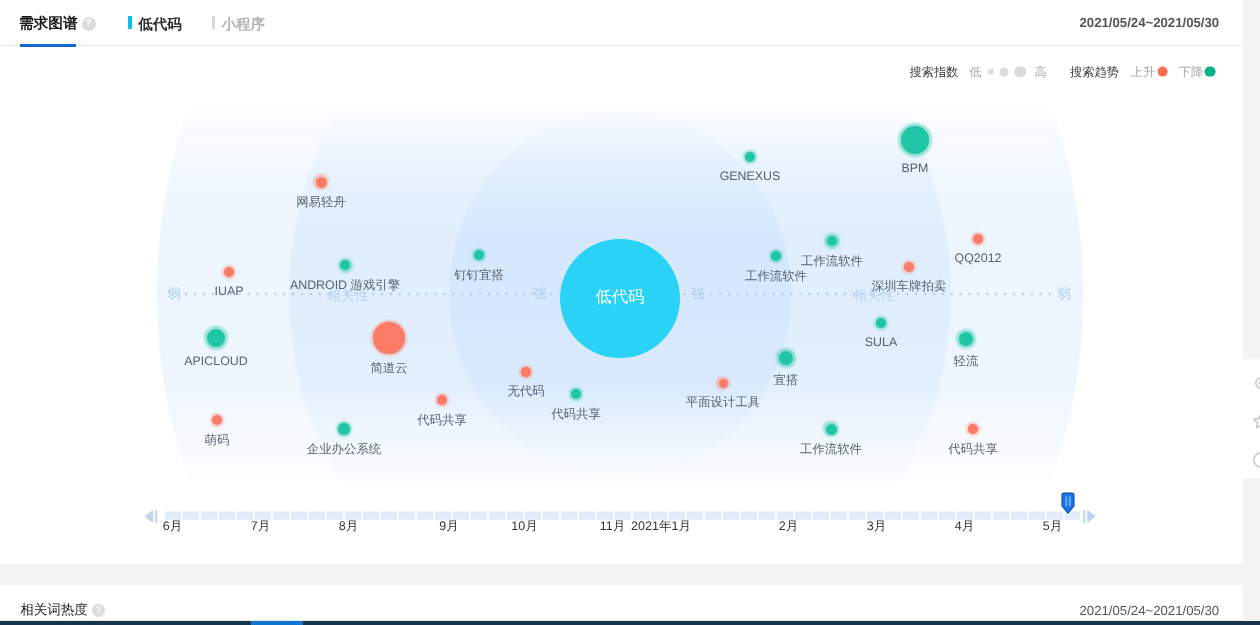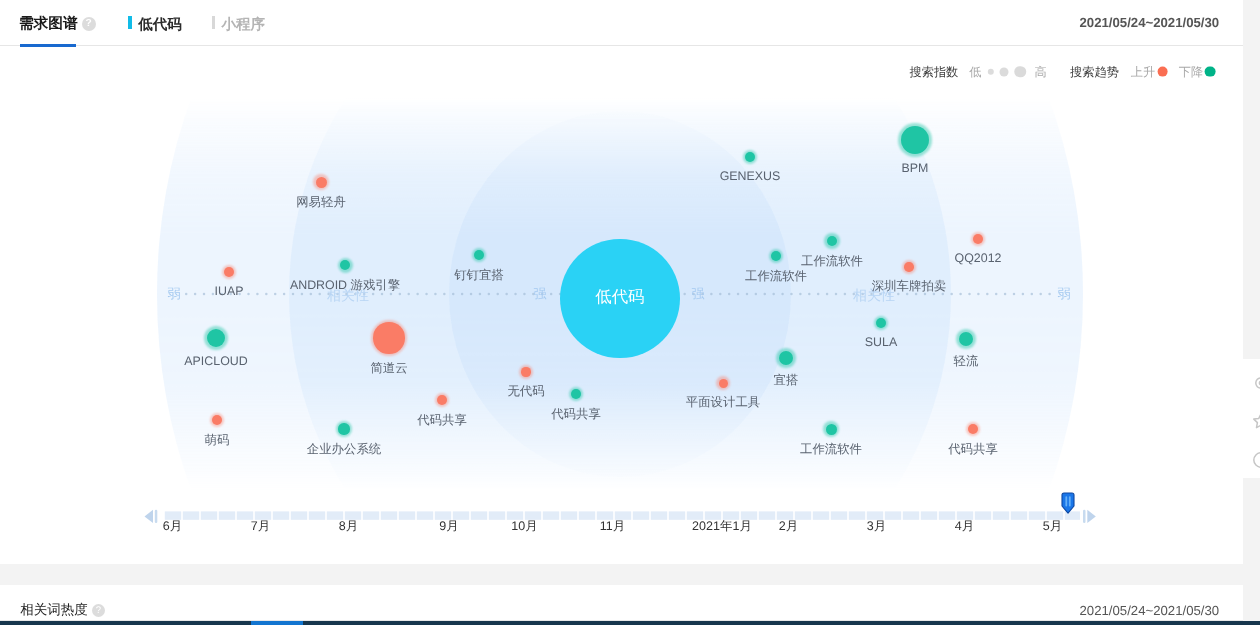--- a/index.html
+++ b/index.html
@@ -324,21 +324,21 @@
     <rect x="1083.0" y="7.8" width="2.5" height="13.2" rx="1.2" fill="#c8dbef"></rect>
     <path d="M1087.3 7.8 L1087.3 21.0 L1095.8 14.4 Z" fill="#bfd4ec"></path>
    </g>
   </svg>
    <span class="tl-tick" style="left:172.5px">6月</span>
    <span class="tl-tick" style="left:260.5px">7月</span>
    <span class="tl-tick" style="left:348.5px">8月</span>
    <span class="tl-tick" style="left:449px">9月</span>
    <span class="tl-tick" style="left:524.5px">10月</span>
    <span class="tl-tick" style="left:612.5px">11月</span>
-   <span class="tl-tick" style="left:722px">2021年1月</span>
+   <span class="tl-tick" style="left:661px">2021年1月</span>
    <span class="tl-tick" style="left:788.5px">2月</span>
    <span class="tl-tick" style="left:876.5px">3月</span>
    <span class="tl-tick" style="left:964.5px">4月</span>
    <span class="tl-tick" style="left:1052.5px">5月</span>
   <svg class="tl-handle" style="left:1068.0px" width="14" height="23" viewBox="0 0 14 23">
    <path d="M3.0 1.0 H11.0 A2 2 0 0 1 13.0 3.0 V14.0 L7.0 21.2 L1.0 14.0 V3.0 A2 2 0 0 1 3.0 1.0 Z" fill="#1a76e8" stroke="#0d47a1" stroke-width="1.1" stroke-linejoin="round"></path>
    <rect x="4.4" y="4.2" width="1.8" height="10.2" rx="0.9" fill="#64b0f8"></rect>
    <rect x="7.9" y="4.2" width="1.8" height="10.2" rx="0.9" fill="#64b0f8"></rect>
   </svg>
   </div>

